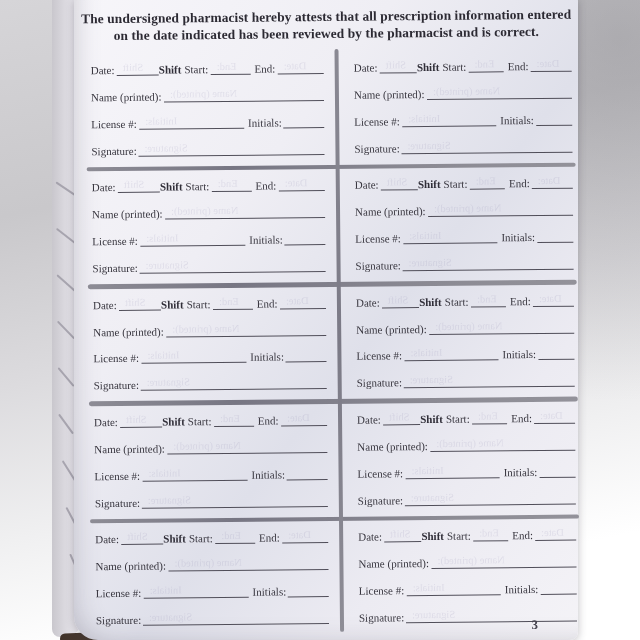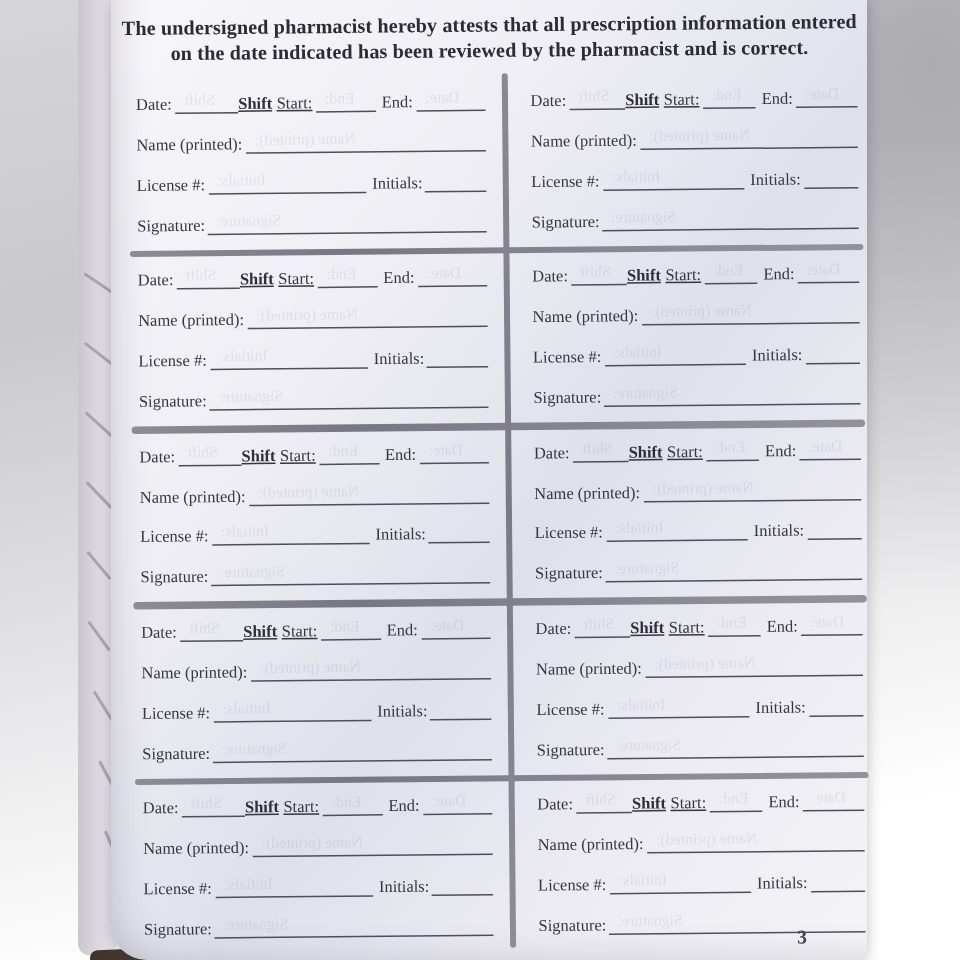--- a/index.html
+++ b/index.html
@@ -64,21 +64,21 @@
   #vdivider{
     position:absolute;left:246px;top:-3px;bottom:2px;width:3.5px;
     background:linear-gradient(180deg,#8a8993,#7b7a86 50%,#8e8d96);
     border-radius:2px;
   }
 
   .fline{display:flex;align-items:flex-end;height:15px;font-size:11px;color:#38363f;}
   .lbl{white-space:nowrap;}
   .b{font-weight:bold;color:#302e38;}
   .r{margin-left:3px;}
-  .shiftwrap{margin-left:0;text-decoration:underline;}
+  .shiftwrap{margin-left:0;}
   .endlbl{margin-left:4px;}
   .ul{
     position:relative;height:13px;margin-left:2px;
     border-bottom:1.4px solid #504e59;min-width:20px;overflow:visible;
   }
   .ghost{
     position:absolute;left:6px;bottom:2px;
     transform:scaleX(-1) rotate(.3deg);
     color:#7a74a0;opacity:.14;font-size:10.5px;white-space:nowrap;pointer-events:none;
   }

